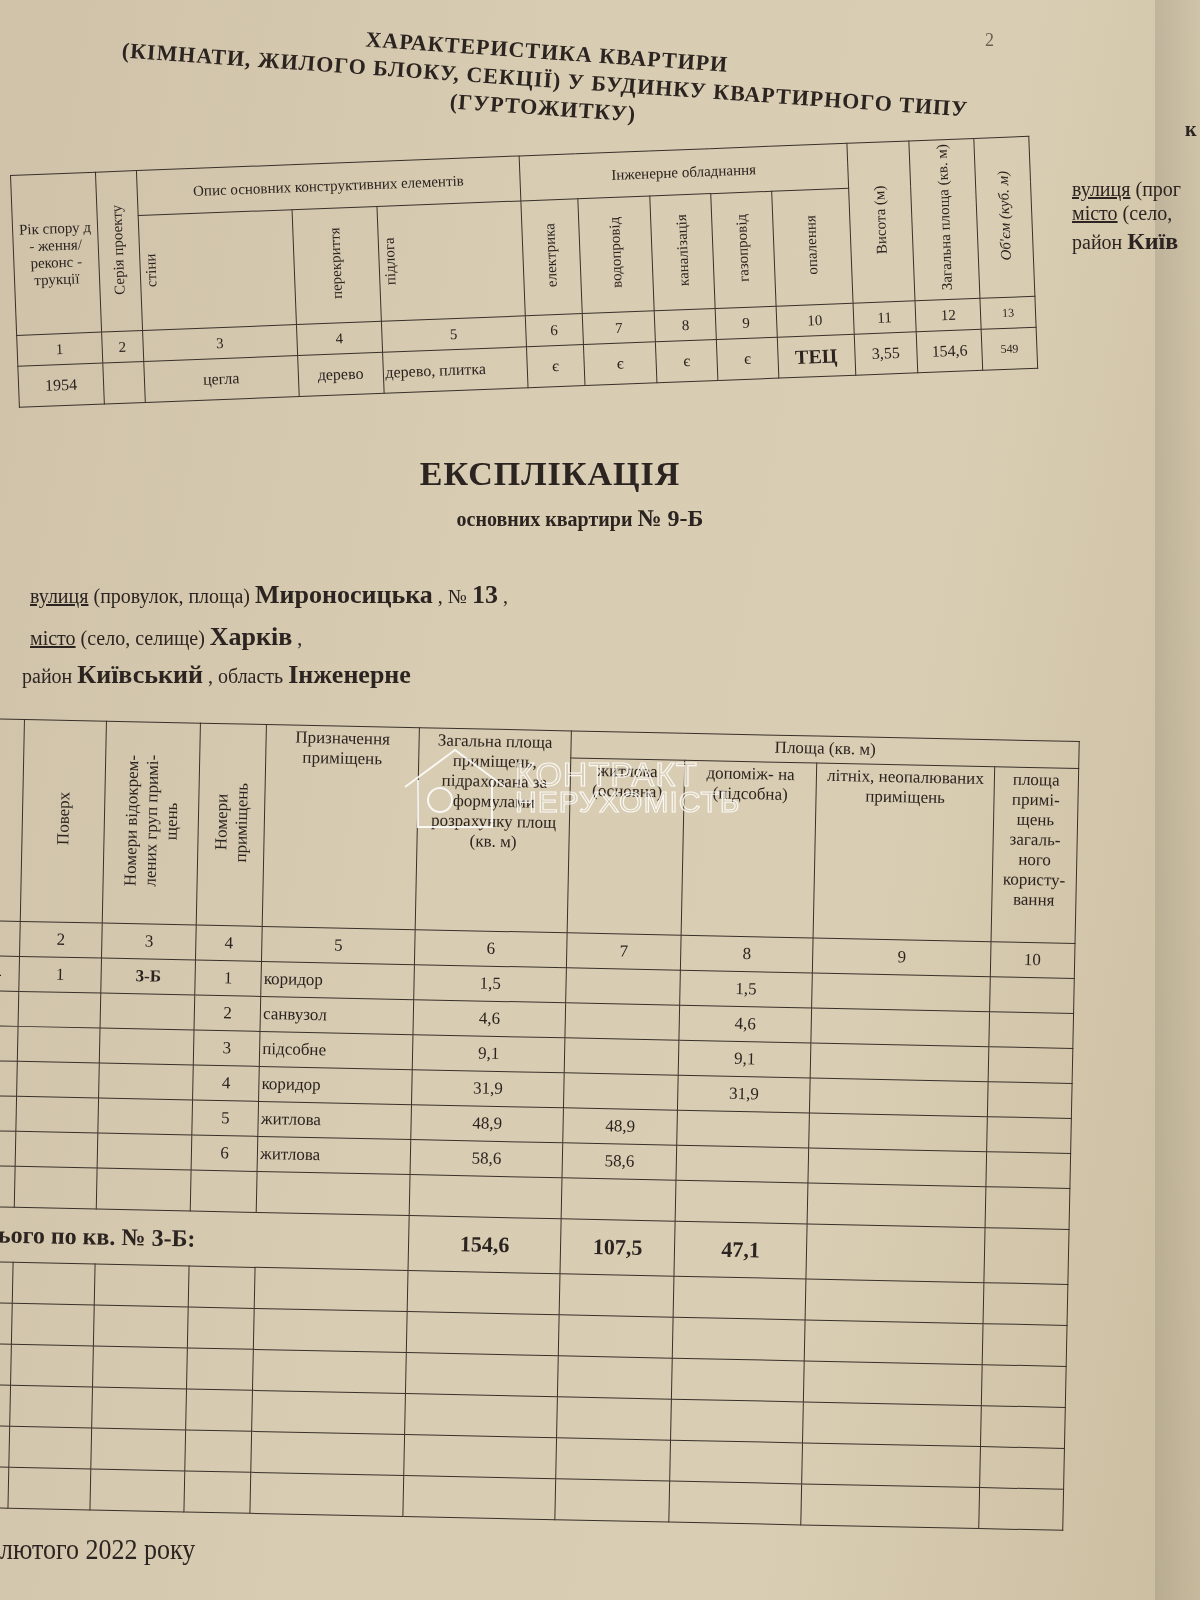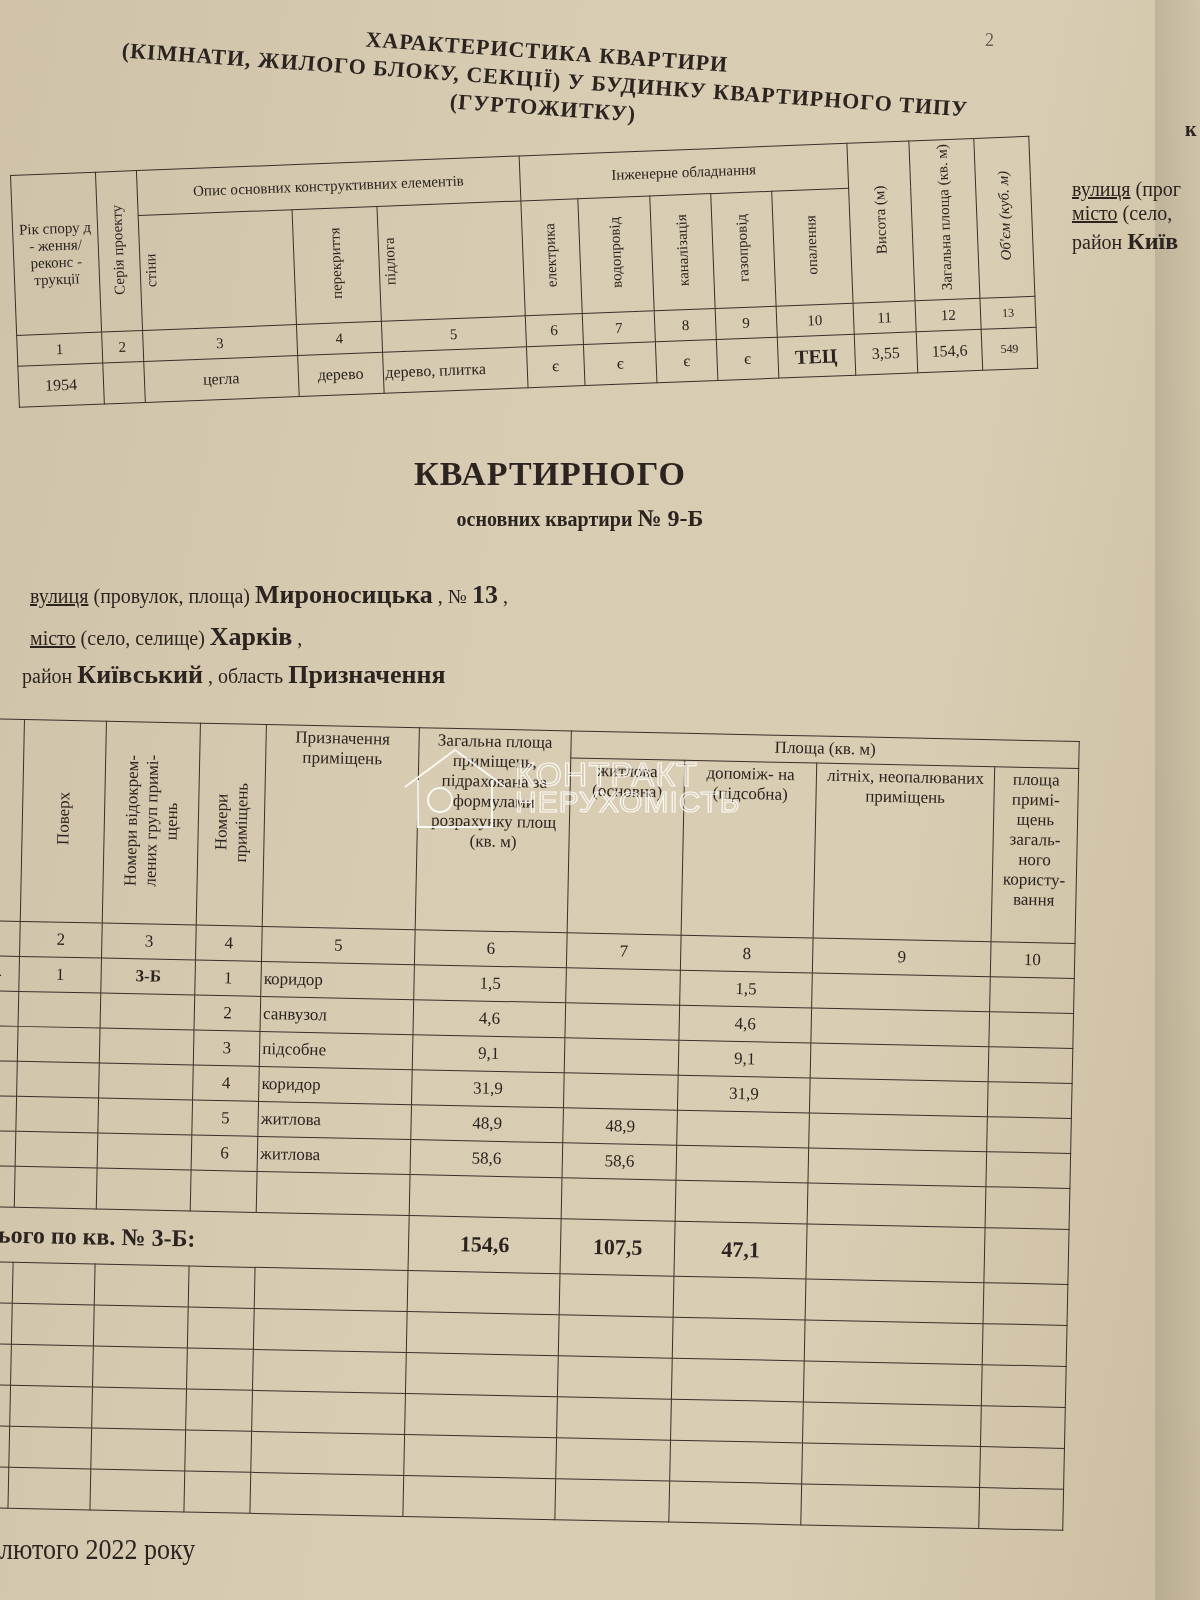--- a/index.html
+++ b/index.html
@@ -139,21 +139,21 @@
   <div class="line" style="top:202px;">
     <span class="u">місто</span>
     <span>(село,</span>
   </div>
   <div class="line" style="top:228px;">
     <span>район</span>
     <span class="b" style="font-size:24px;text-align:center;">Київ</span>
   </div>
 </div>
 
-<div class="expl-title">КВАРТИРНОГО</div>
+<div class="expl-title">ЕКСПЛІКАЦІЯ</div>
 <div class="expl-sub">
   <span>основних квартири</span>
   <span class="big">№ 9-Б</span>
 </div>
 
 <div class="addr" style="top:580px;">
   <span class="u">вулиця</span>
   <span>(провулок, площа)</span>
   <span class="v">Мироносицька</span>
   <span>, №</span>
@@ -163,21 +163,21 @@
 <div class="addr" style="top:622px;">
   <span class="u">місто</span>
   <span>(село, селище)</span>
   <span class="v">Харків</span>
   <span>,</span>
 </div>
 <div class="addr" style="top:660px;left:22px;">
   <span>район</span>
   <span class="v">Київський</span>
   <span>, область</span>
-  <span class="v">Призначення</span>
+  <span class="v">Інженерне</span>
 </div>
 
 <table class="t2">
   <tbody>
       <tr class="h">
     <td rowspan="2" style="width:40px;"></td>
     <td rowspan="2" style="width:80px;vertical-align:middle;"><span class="vert">Поверх</span></td>
     <td rowspan="2" style="width:90px;vertical-align:middle;"><span class="vert" style="white-space:normal;height:170px;">Номери відокрем- лених груп примі- щень</span></td>
     <td rowspan="2" style="width:62px;vertical-align:middle;"><span class="vert" style="white-space:normal;height:110px;">Номери приміщень</span></td>
     <td rowspan="2" style="width:150px;"><span>Призначення приміщень</span></td>

